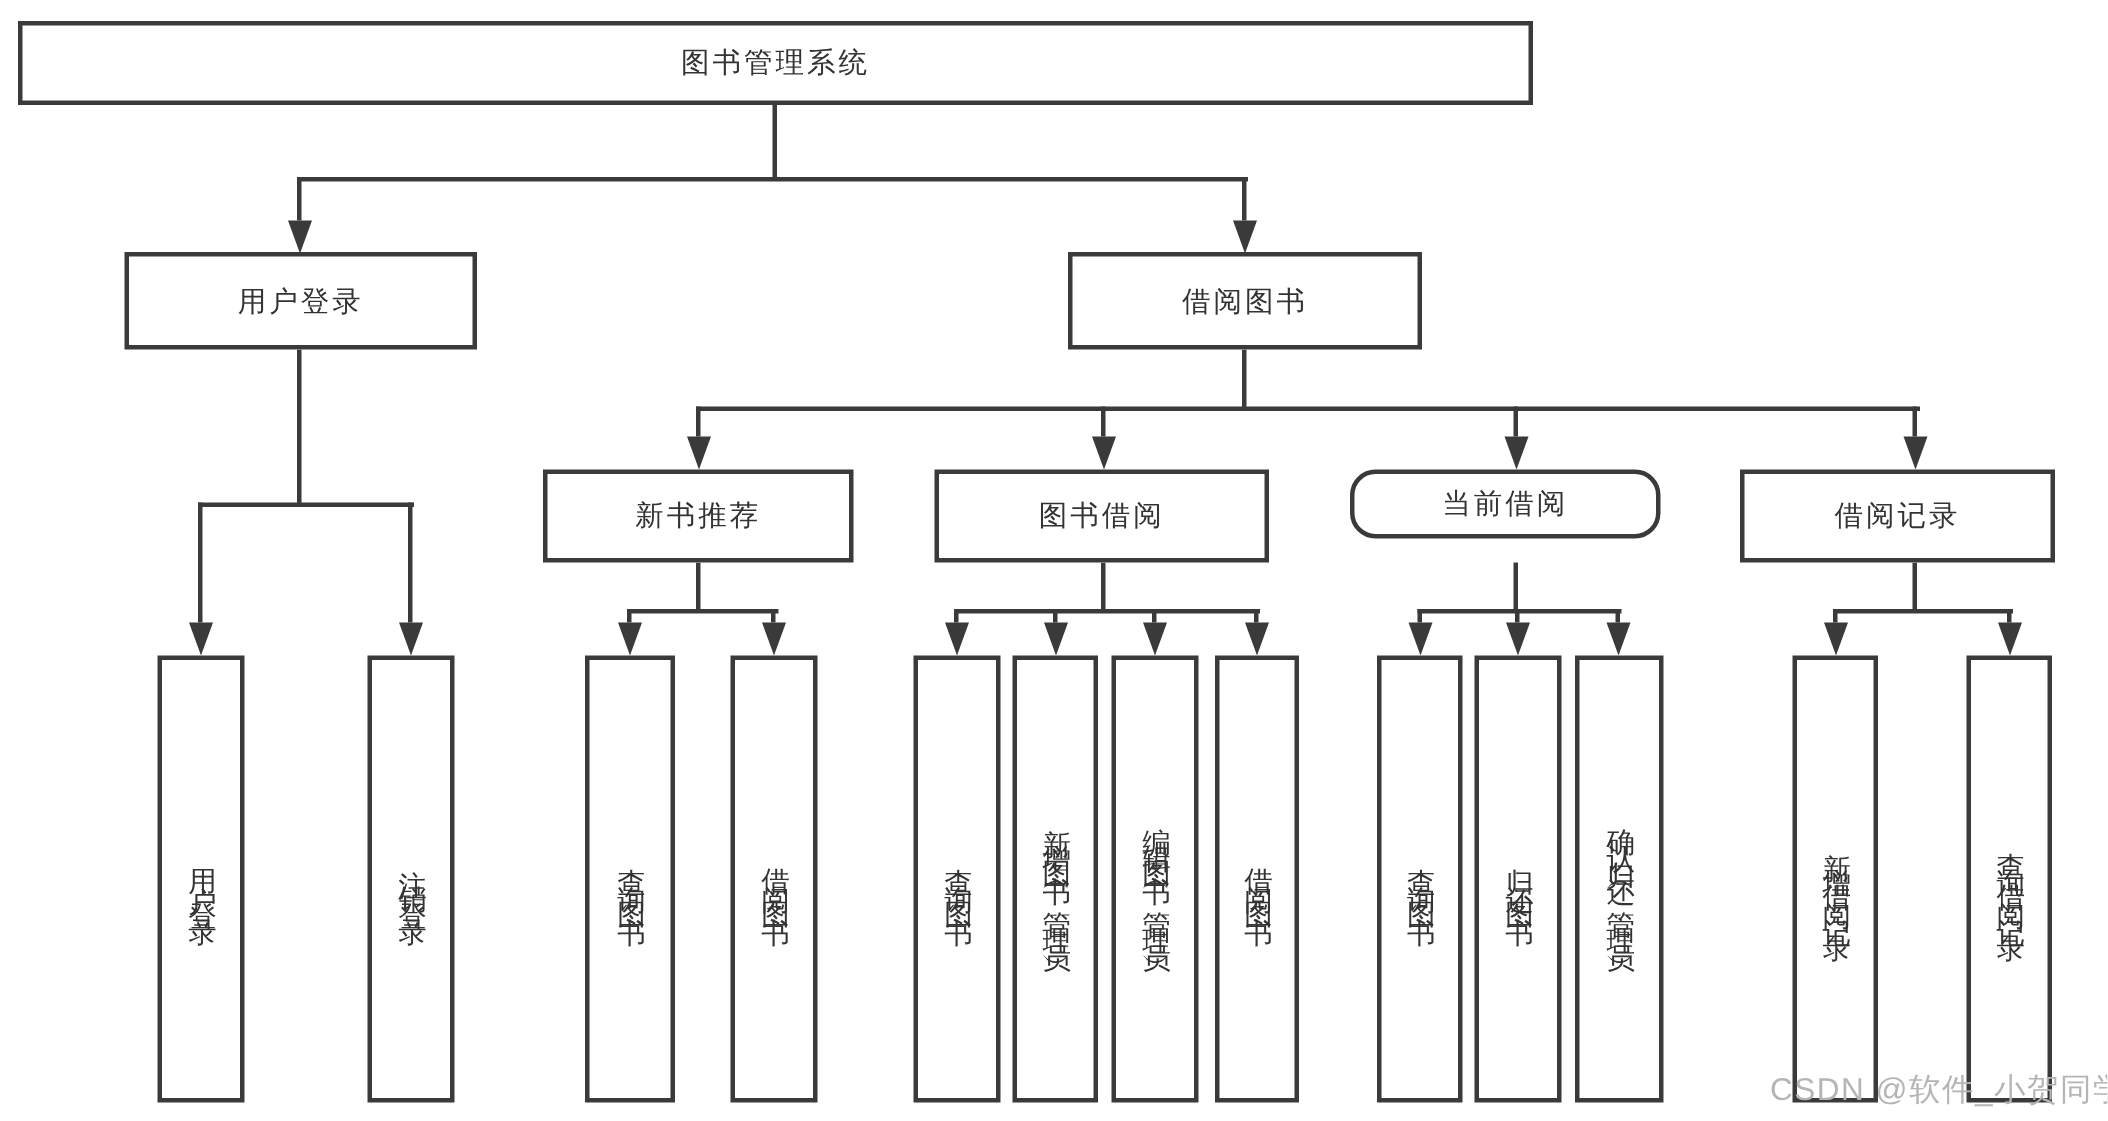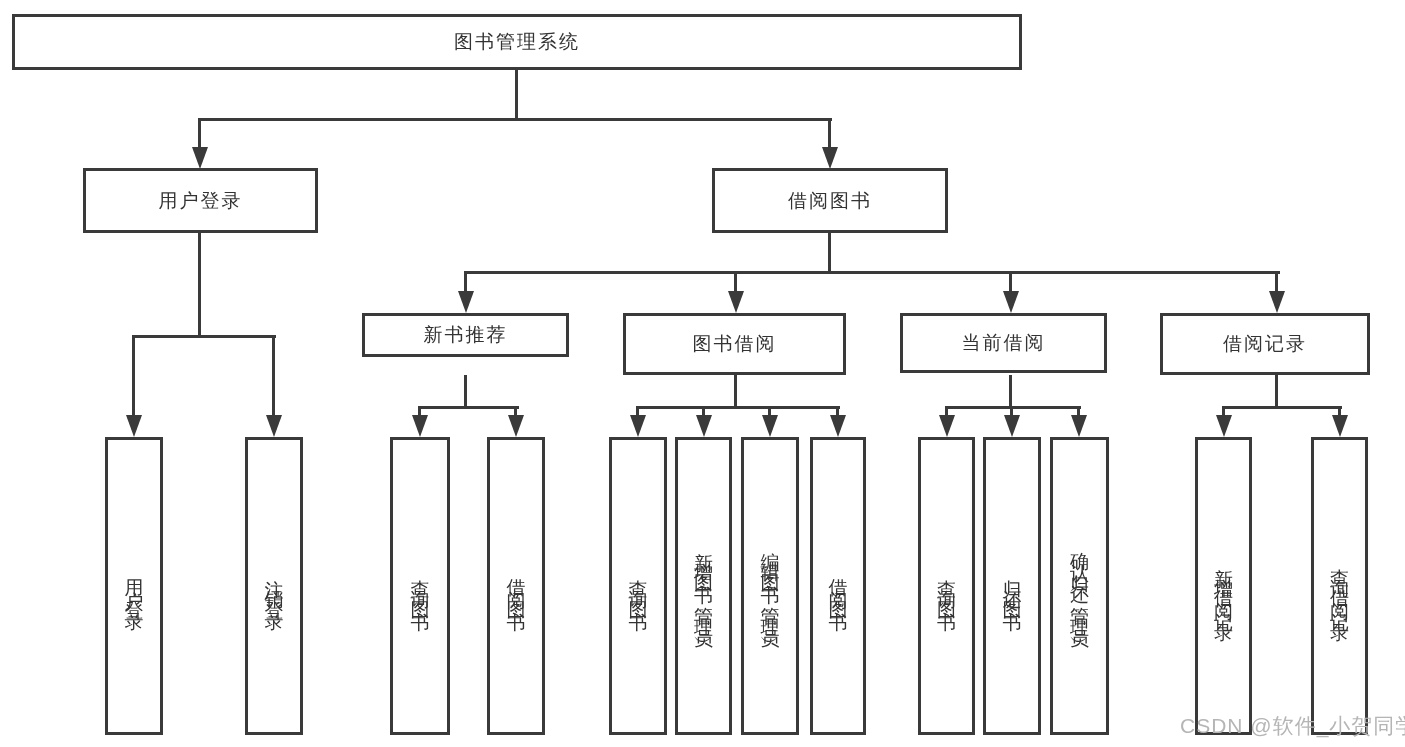--- a/index.html
+++ b/index.html
@@ -140,27 +140,27 @@
     <span>图书管理系统</span>
   </div>
 
   <div class="box" style="left:83px; top:168px; width:235px; height:65px;">
     <span>用户登录</span>
   </div>
   <div class="box" style="left:712px; top:168px; width:236px; height:65px;">
     <span>借阅图书</span>
   </div>
 
-  <div class="box" style="left:362px; top:313px; width:207px; height:44px;">
+  <div class="box" style="left:362px; top:313px; width:207px; height:62px;">
     <span>新书推荐</span>
   </div>
   <div class="box" style="left:623px; top:313px; width:223px; height:62px;align-items:center;">
     <span>图书借阅</span>
   </div>
-  <div class="box" style="left:900px; top:313px; width:207px; height:60px;">
+  <div class="box" style="left:900px; top:313px; width:207px; height:46px;border-radius:17px;">
     <span>当前借阅</span>
   </div>
   <div class="box" style="left:1160px; top:313px; width:210px; height:62px;">
     <span>借阅记录</span>
   </div>
 
   <div class="leaf" style="left:105px; width:58px;">
     <span class="vtext">用户登录</span>
   </div>
   <div class="leaf" style="left:245px; width:58px;">

